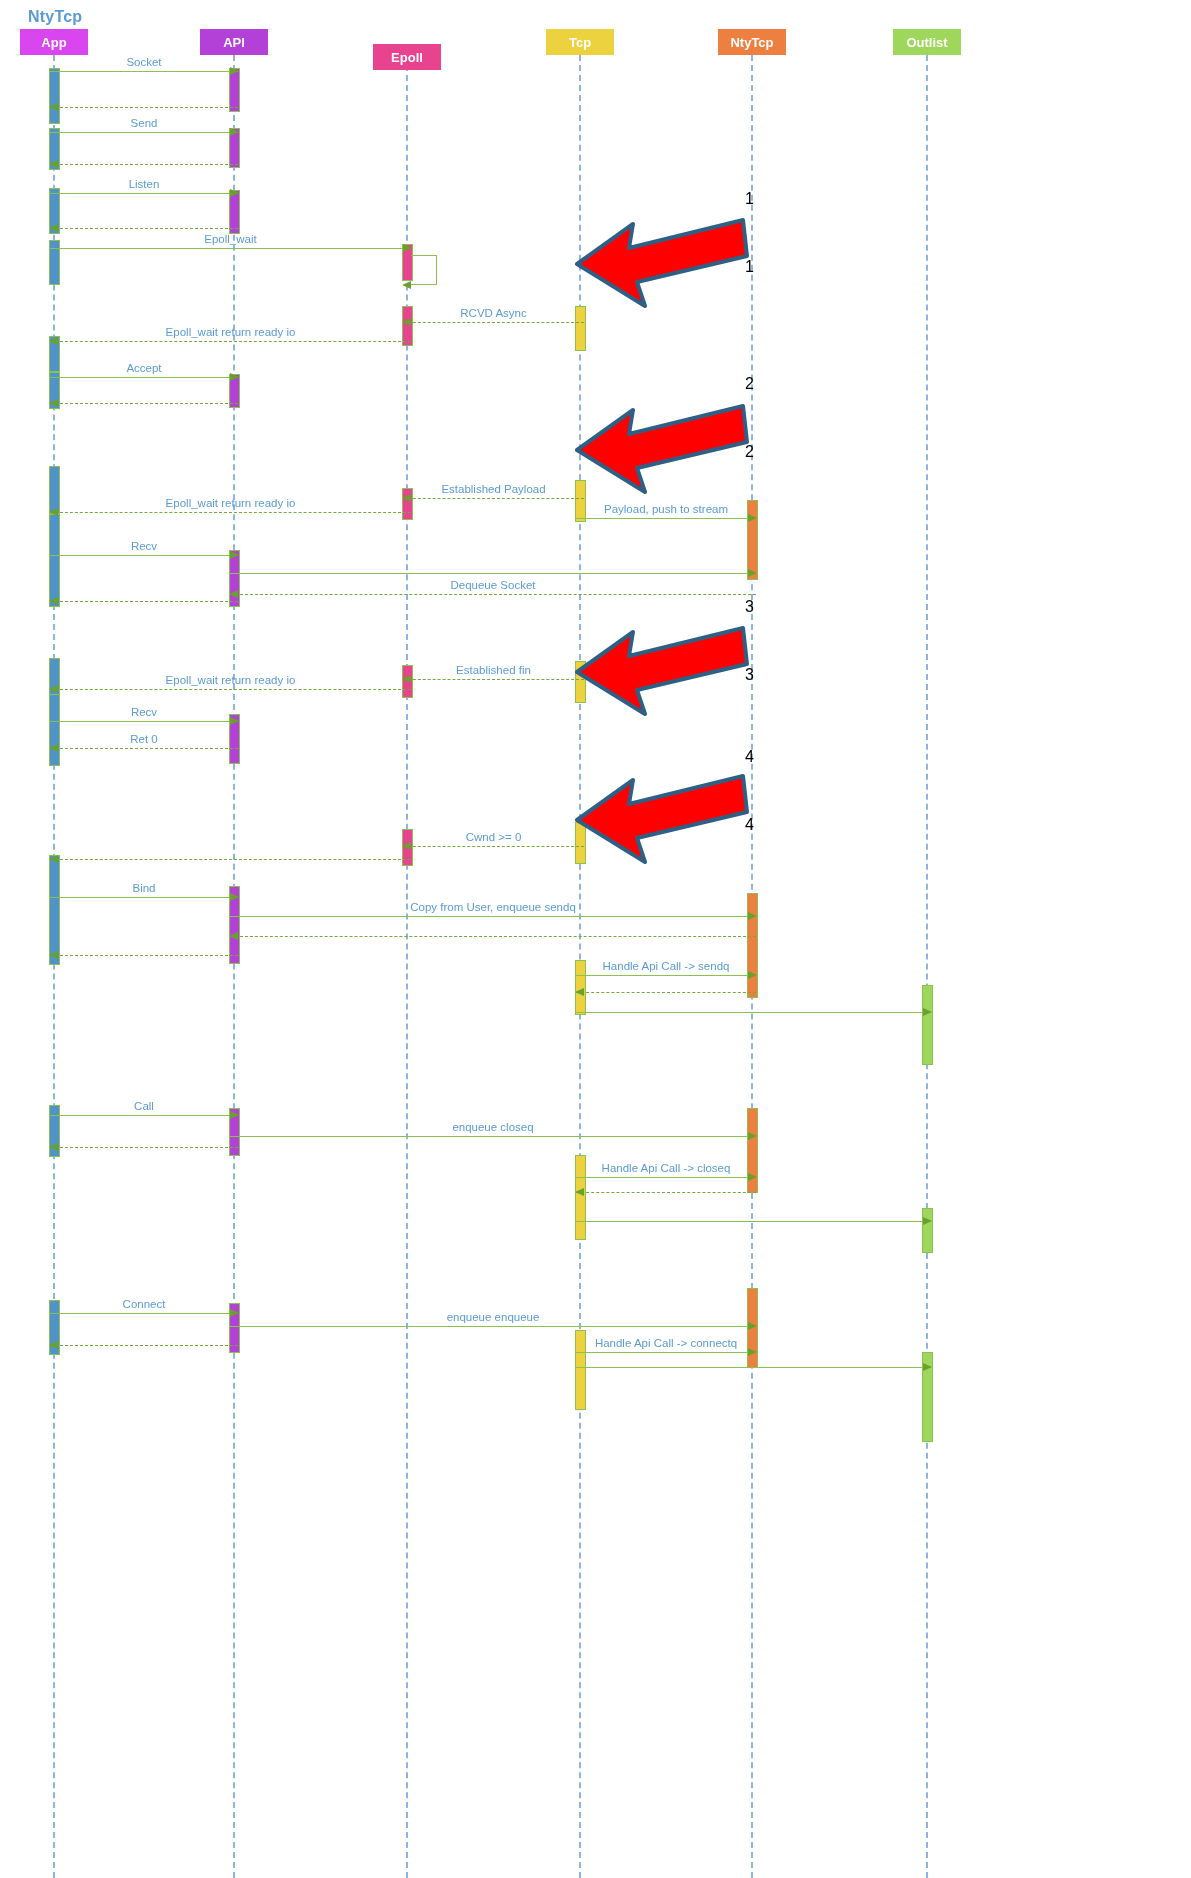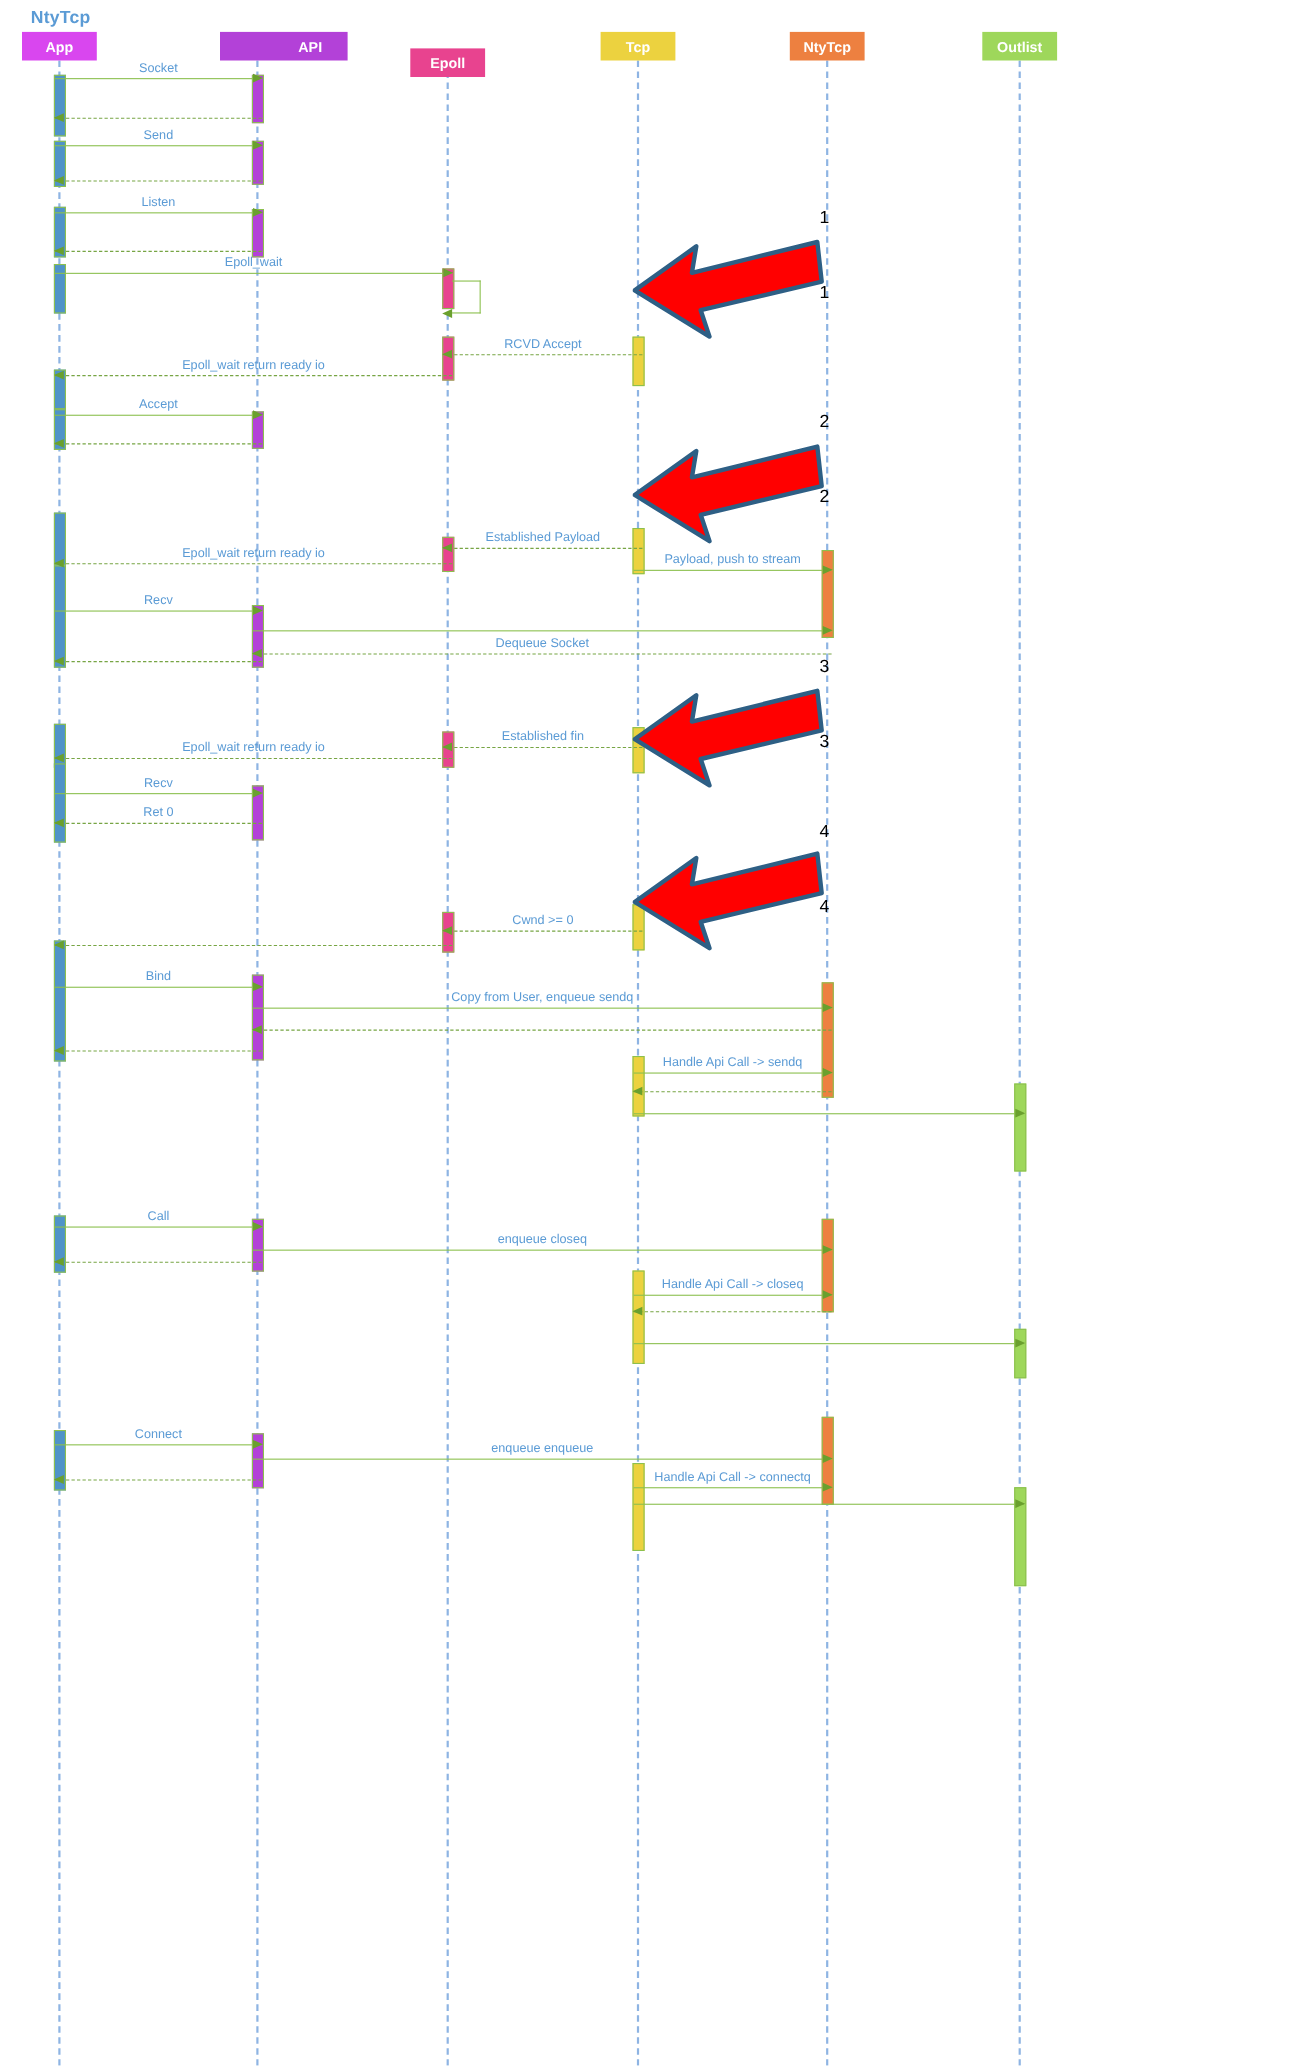--- a/index.html
+++ b/index.html
@@ -145,21 +145,21 @@
         <span class="line"></span>
         <span class="head"></span>
         <span class="lbl">Epoll_wait</span>
       </div>
       <div class="selfloop" style="left: 411px; top: 255px; width: 26px; height: 30px;">
         <span class="head"></span>
       </div>
       <div class="msg left dash" style="left: 403px; top: 322px; width: 181px;">
         <span class="line"></span>
         <span class="head"></span>
-        <span class="lbl">RCVD Accept</span>
+        <span class="lbl">RCVD Async</span>
       </div>
       <div class="msg left dash" style="left: 50px; top: 341px; width: 361px;">
         <span class="line"></span>
         <span class="head"></span>
         <span class="lbl">Epoll_wait return ready io</span>
       </div>
       <div class="msg right" style="left: 50px; top: 377px; width: 188px;">
         <span class="line"></span>
         <span class="head"></span>
         <span class="lbl">Accept</span>
@@ -309,21 +309,21 @@
       </div>
       <div class="msg right" style="left: 576px; top: 1367px; width: 355px;">
         <span class="line"></span>
         <span class="head"></span>
       </div>
     </div>
   <div id="layer-actors">
       <div class="actor-box" style="left: 20px; top: 29px; background: #d946ef;">
         <span>App</span>
       </div>
-      <div class="actor-box" style="left: 200px; top: 29px; background: rgb(179, 65, 216); padding-left: 48px;">
+      <div class="actor-box" style="left: 200px; top: 29px; background: rgb(179, 65, 216);">
         <span>API</span>
       </div>
       <div class="actor-box" style="left: 373px; top: 44px; background: rgb(232, 67, 143);">
         <span>Epoll</span>
       </div>
       <div class="actor-box" style="left: 546px; top: 29px; background: rgb(236, 210, 63);">
         <span>Tcp</span>
       </div>
       <div class="actor-box" style="left: 718px; top: 29px; background: rgb(237, 128, 64);">
         <span>NtyTcp</span>

